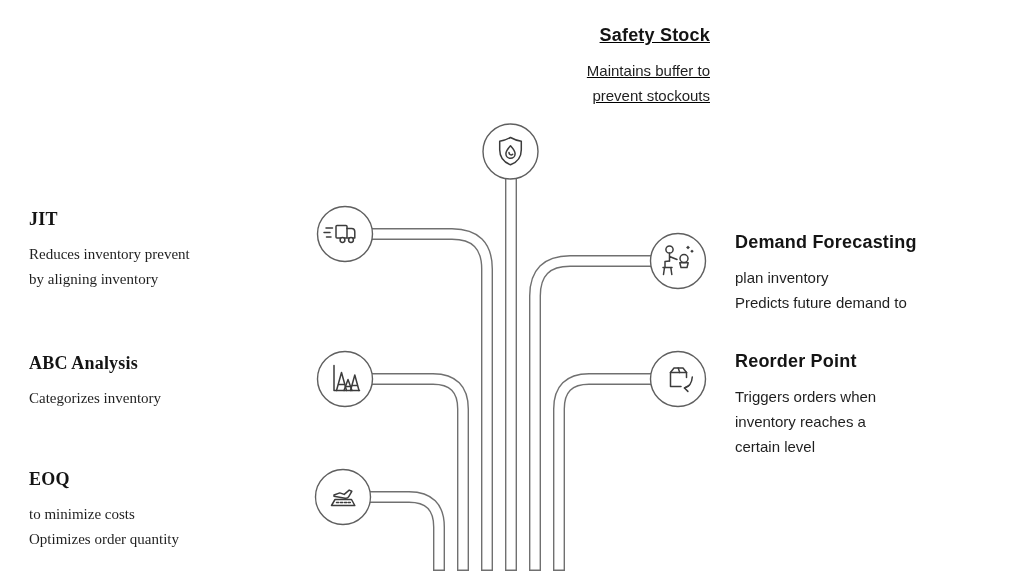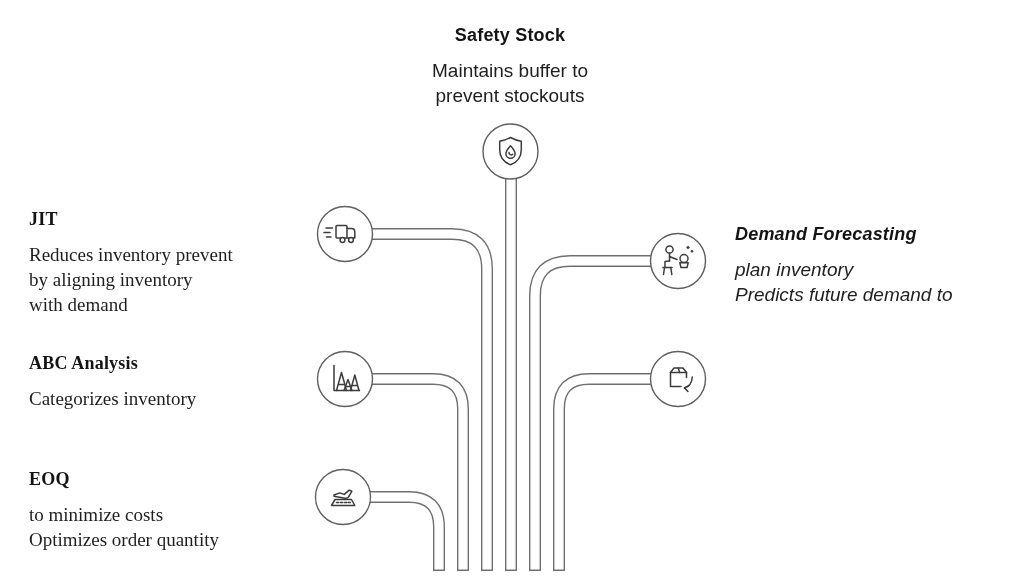--- a/index.html
+++ b/index.html
@@ -12,24 +12,24 @@
   .pipe-inner{fill:none;stroke:#fff;stroke-width:9.2;}
   .node-circle{fill:#fff;stroke:var(--node-border,#5f5f5f);stroke-width:1.4;}
   .icon{fill:none;stroke:var(--icon-stroke,#3c3c3c);stroke-width:1.5;
         stroke-linecap:round;stroke-linejoin:round;}
   .icon .fillw{fill:#fff;}
   .node-text{position:absolute;}
   .node-text .title{
     font-size:18px;font-weight:700;line-height:22px;color:var(--title,#141414);
     margin:0 0 12px 0;letter-spacing:0.2px;
   }
-  .node-text .desc{font-size:19px;line-height:25px;color:var(--desc,#1f1f1f);}
+  .node-text .desc{font-size:15px;line-height:25px;color:var(--desc,#1f1f1f);}
   .align-right{text-align:left;font-family:Liberation Serif, serif;}
   .align-left{text-align:left;}
-  .align-center{text-align:center;}
+  .align-center{text-align:right;text-decoration:underline;}
 </style>
 </head>
 <body>
 
 <div class="stage">
 
   <svg width="1024" height="576" viewBox="0 0 1024 576">
 
     <g>
       <path class="pipe-outer" d="M343,497 L409,497 Q439,497 439,527 L439,571"></path>
@@ -112,39 +112,46 @@
       <div>Maintains buffer to</div>
       <div>prevent stockouts</div>
     </div>
   </div>
 
   <div class="node-text align-right" style="right:735px;top:208px;width:260px;">
     <div class="title">JIT</div>
     <div class="desc">
       <div>Reduces inventory prevent</div>
       <div>by aligning inventory</div>
-      <div>with demand</div>
     </div>
   </div>
 
-  <div class="node-text align-left" style="left:735px;top:223px;width:260px;font-style:italic;">
+  <div class="node-text align-left" style="left:735px;top:231px;width:260px;">
     <div class="title">Demand Forecasting</div>
     <div class="desc">
       <div>plan inventory</div>
       <div>Predicts future demand to</div>
     </div>
   </div>
 
   <div class="node-text align-right" style="right:735px;top:352px;width:260px;">
     <div class="title">ABC Analysis</div>
     <div class="desc">
       <div>Categorizes inventory</div>
     </div>
   </div>
 
+  <div class="node-text align-left" style="left:735px;top:350px;width:250px;">
+    <div class="title">Reorder Point</div>
+    <div class="desc">
+      <div>Triggers orders when</div>
+      <div>inventory reaches a</div>
+      <div>certain level</div>
+    </div>
+  </div>
 
   <div class="node-text align-right" style="right:735px;top:468px;width:260px;">
     <div class="title">EOQ</div>
     <div class="desc">
       <div>to minimize costs</div>
       <div>Optimizes order quantity</div>
     </div>
   </div>
 
 </div>

